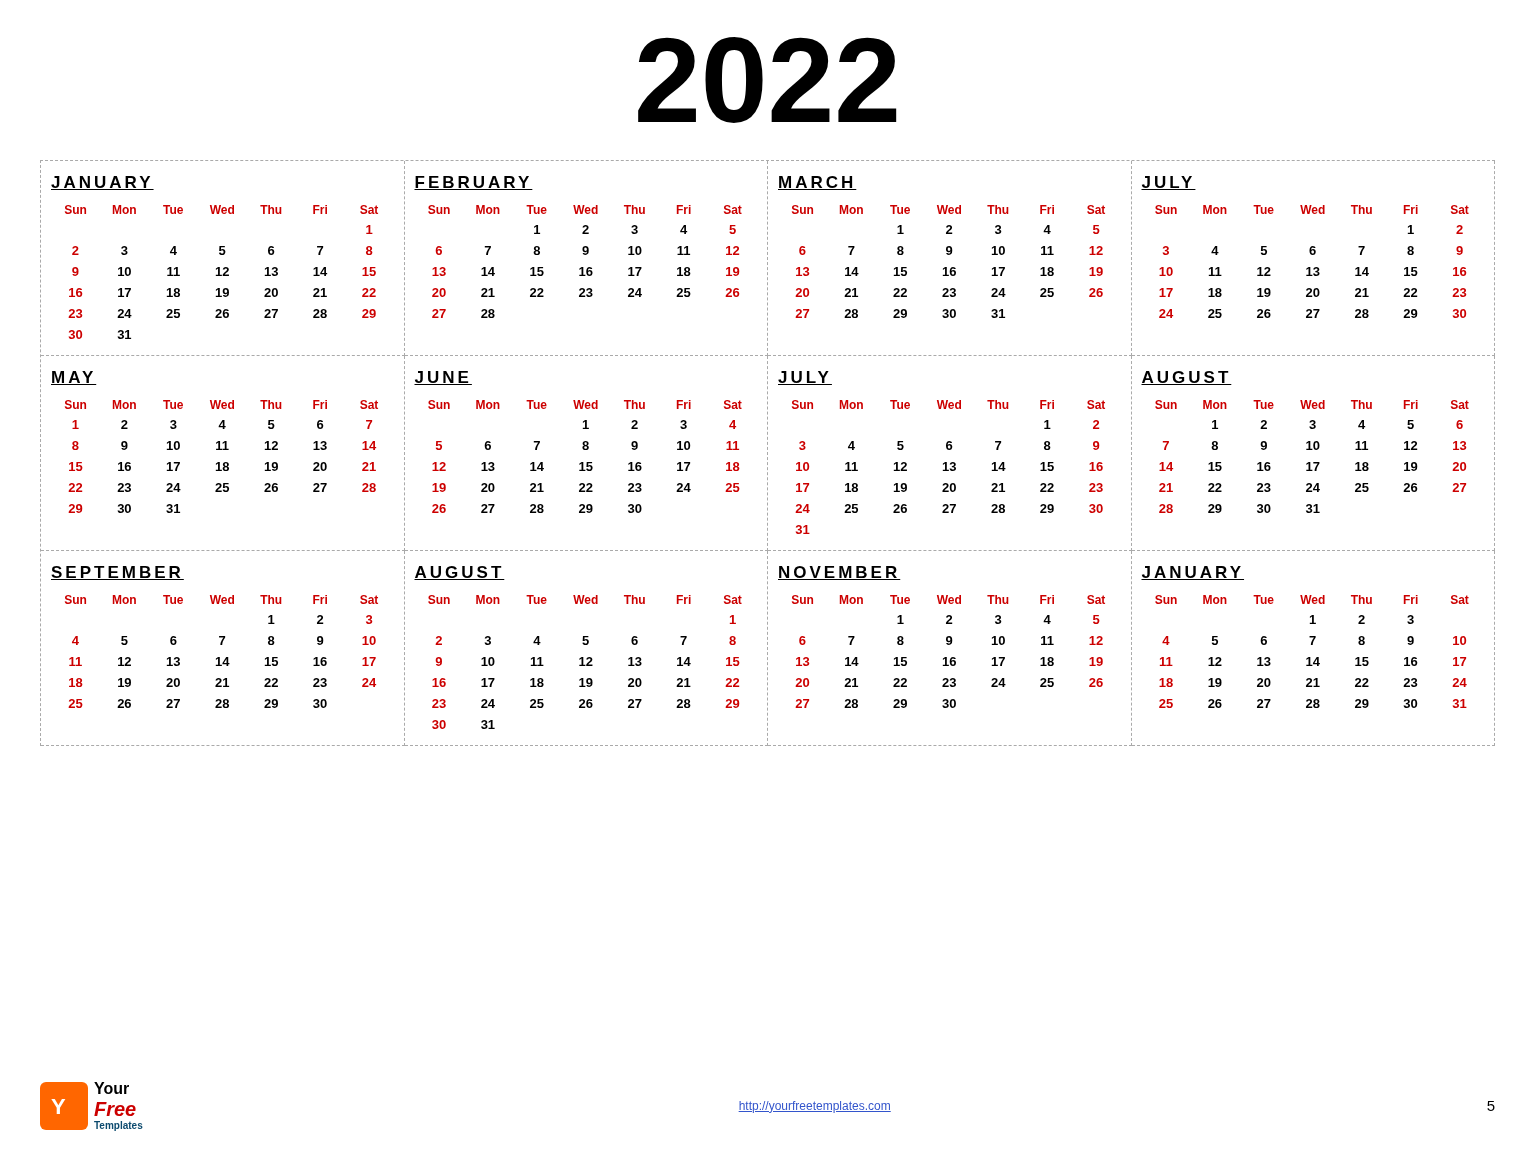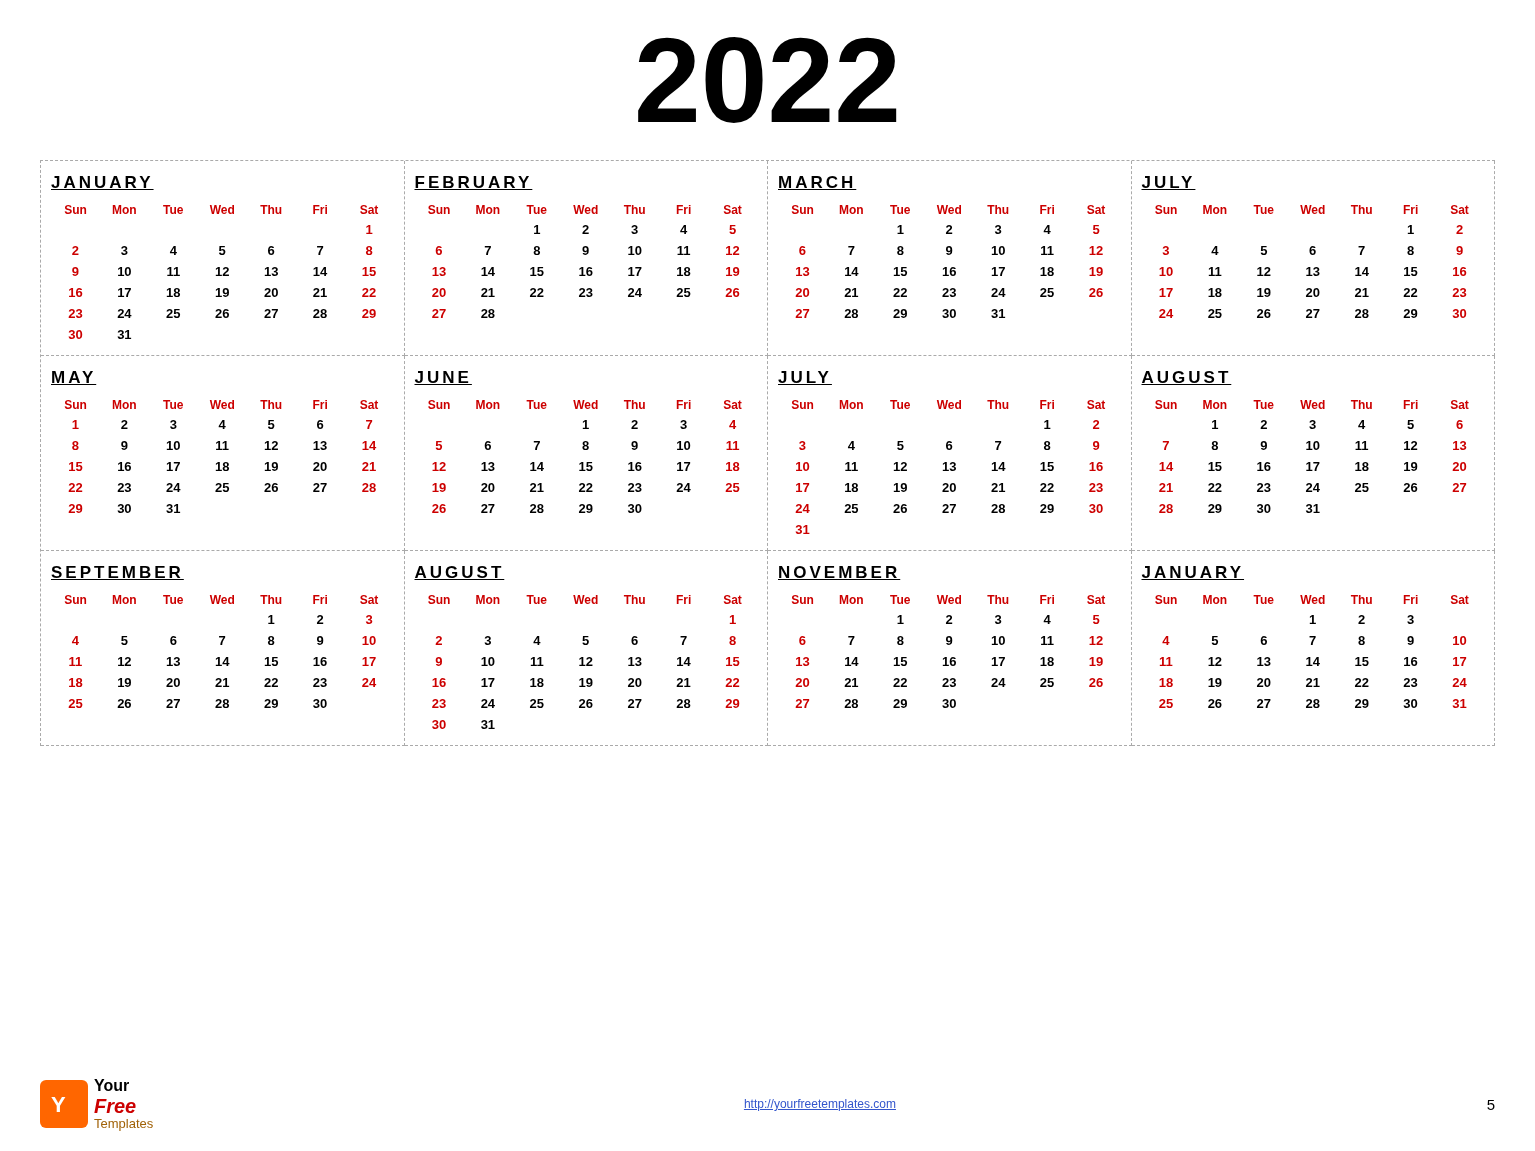--- a/index.html
+++ b/index.html
@@ -906,19 +906,19 @@
     <div class="logo-box">
       <div class="logo-icon">
         <svg width="36" height="36" viewBox="0 0 36 36">
           <rect width="36" height="36" rx="5" fill="#ff6600"></rect>
           <text x="5" y="26" font-size="22" font-weight="900" fill="#fff" font-family="Arial">Y</text>
         </svg>
       </div>
       <div class="footer-logo">
         <span style="font-size:16px;font-weight:bold;color:#000;">Your</span>
         <span style="font-size:20px;font-weight:900;font-style:italic;color:#cc0000;">Free</span>
-        <span style="font-size:13px;color:#a16207;font-weight:normal;">Templates</span>
+        <span style="font-size:10px;color:#0c4a6e;font-weight:bold;">Templates</span>
       </div>
     </div>
     <a class="footer-url" href="#">http://yourfreetemplates.com</a>
     <span class="footer-page">5</span>
   </div>
 </div>
 
 </body></html>

